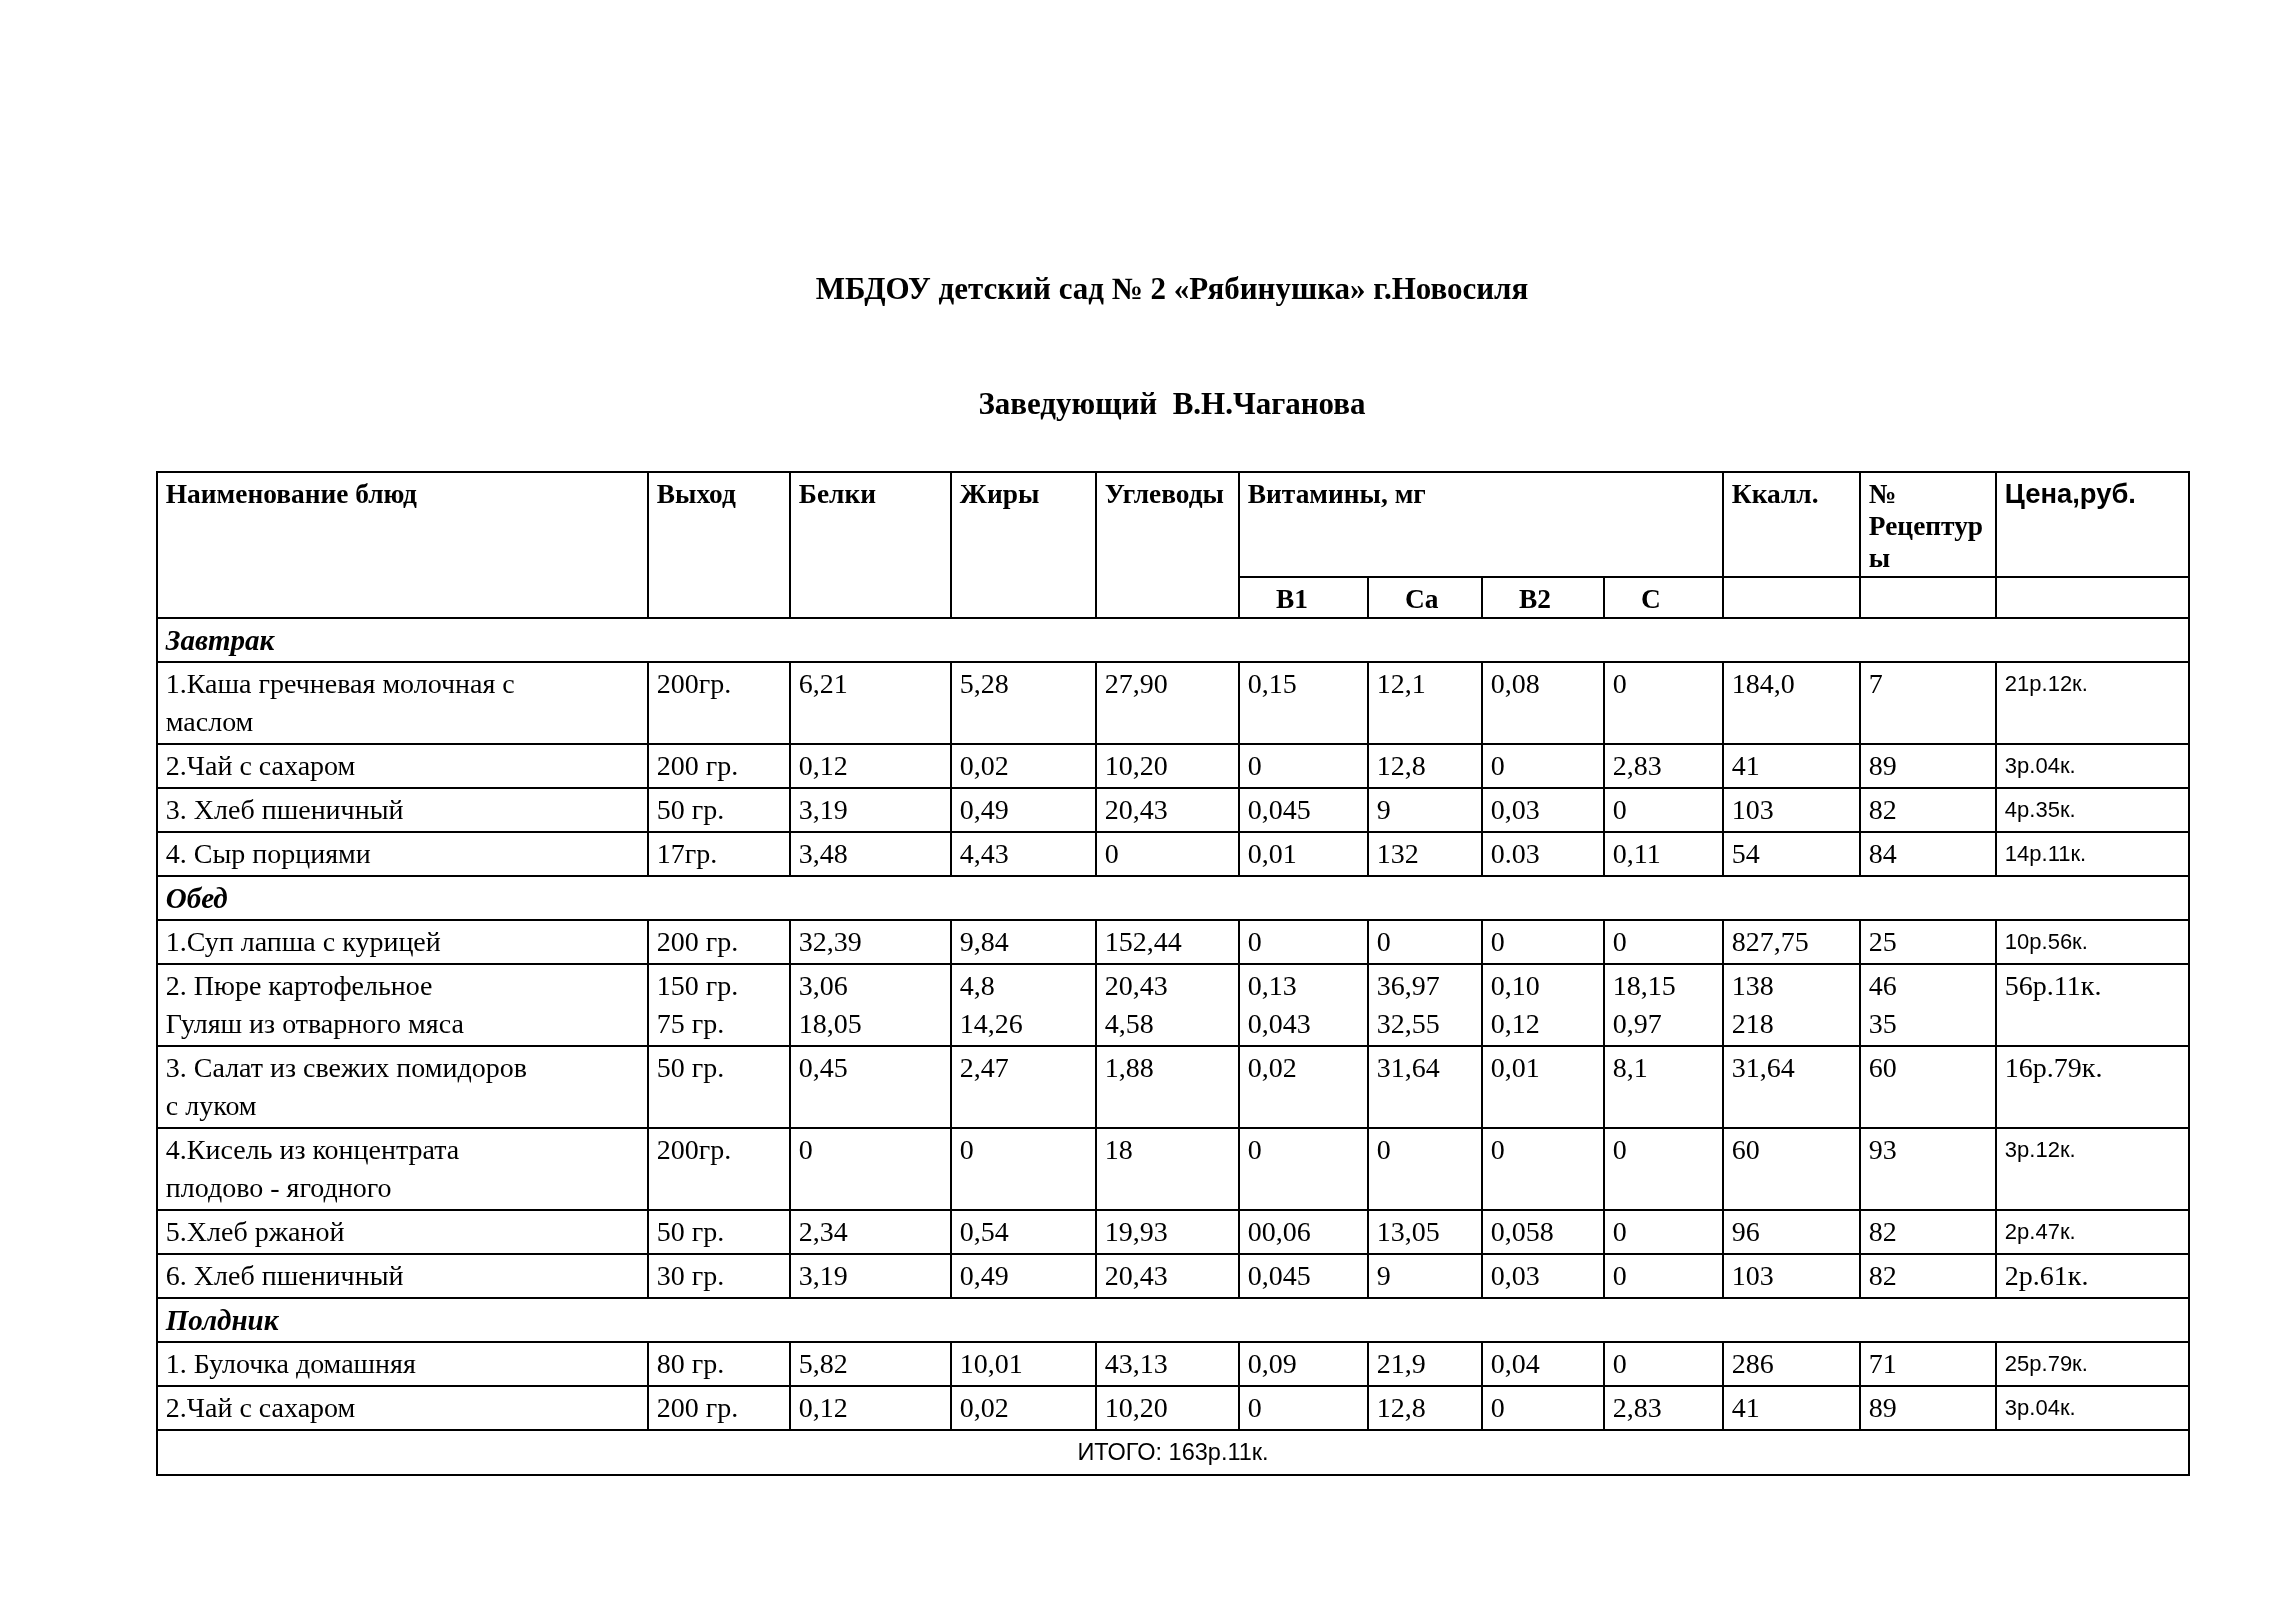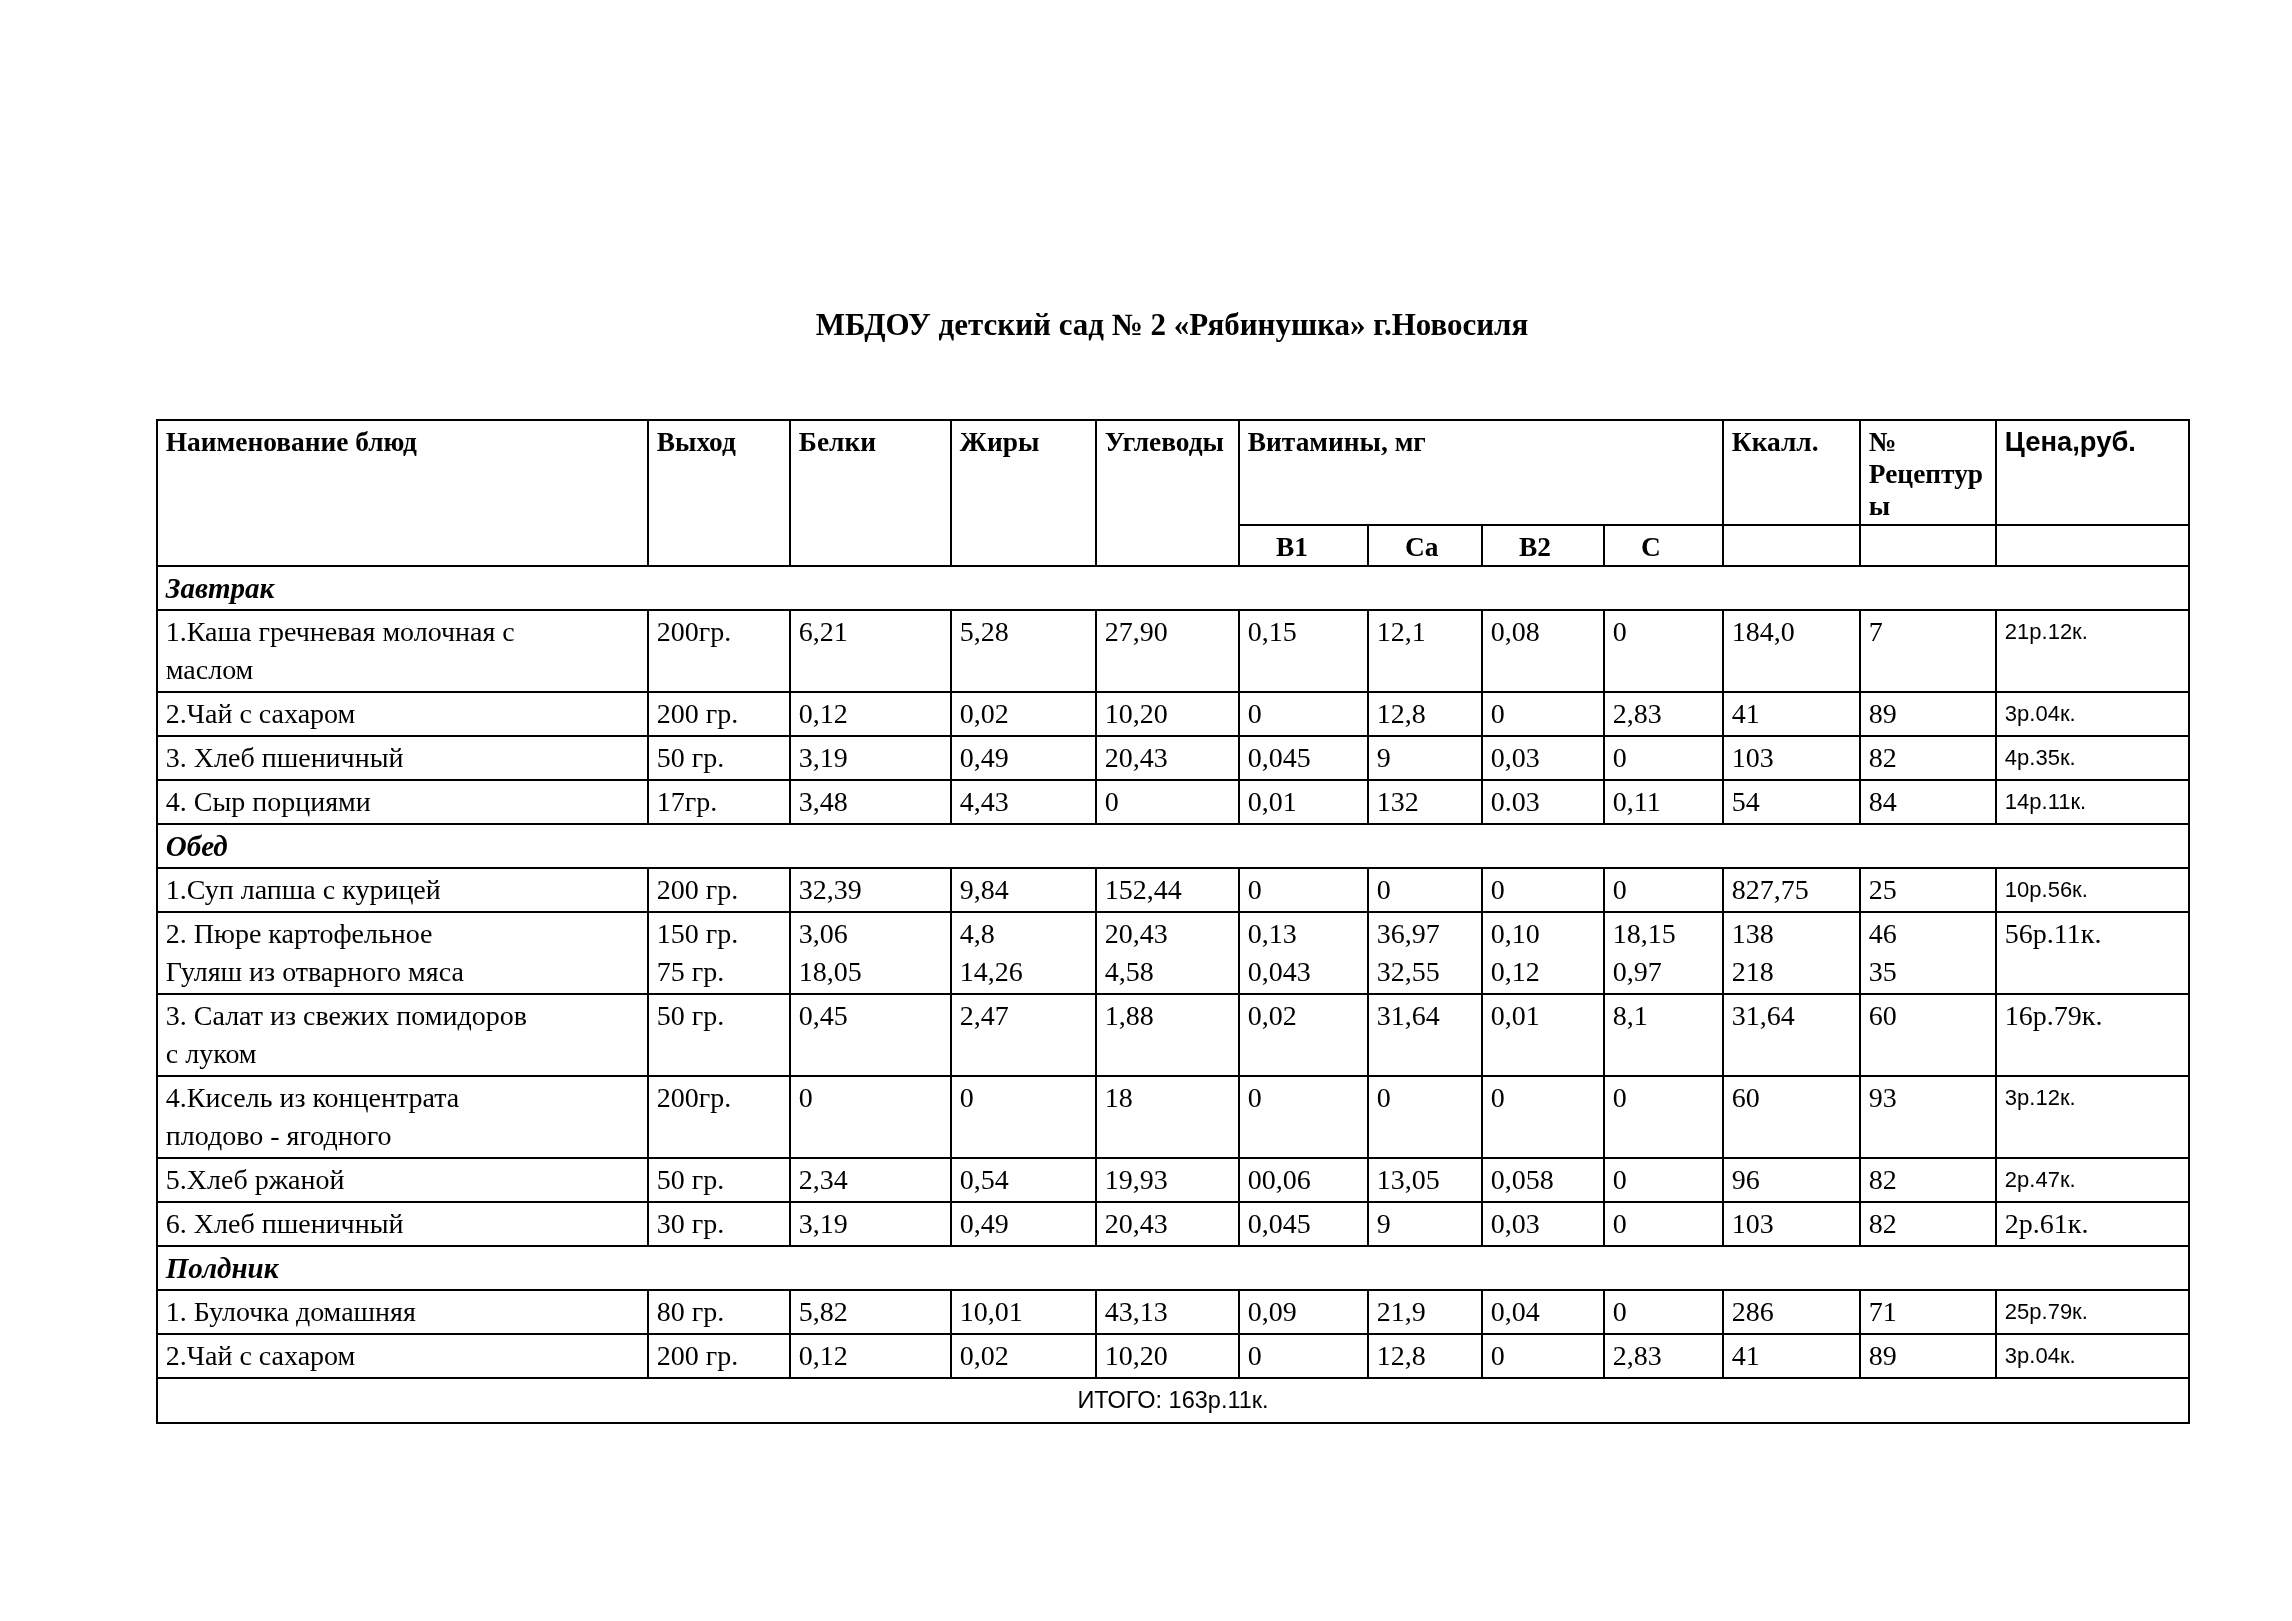--- a/index.html
+++ b/index.html
@@ -10,21 +10,21 @@
     font-family: "Liberation Serif", serif;
     overflow: hidden;
   }
   .page { padding: 268px 0 0 156px; }
 
   .title {
     width: 2032px; text-align: center;
     font-weight: bold; font-size: 31px; line-height: 41px;
     white-space: pre;
   }
-  .t1 { margin-bottom: 74px; margin-top: 36px; }
+  .t1 { margin-bottom: 74px; }
   .t2 { margin-bottom: 47px; }
   .t3 { margin-bottom: 19.6px; }
 
   table.menu {
     border-collapse: collapse; table-layout: fixed;
     width: 2032px; border: 2.9px solid #000;
   }
   .menu th, .menu td {
     border: 2px solid #000;
     padding: 2px 7.8px;
@@ -55,20 +55,21 @@
     border-top-width: 2.9px;
     border-radius: 17px;
   }
 </style>
 </head>
 <body>
 
 <div class="page">
 
   <div class="title t1">МБДОУ детский сад № 2 «Рябинушка» г.Новосиля</div>
+  <div class="title t2">Заведующий  В.Н.Чаганова</div>
 
   <table class="menu">
     <colgroup>
       <col style="width:491px">
         <col style="width:142px">
         <col style="width:161px">
       <col style="width:145px">
         <col style="width:143px">
         <col style="width:129px">
       <col style="width:114px">

